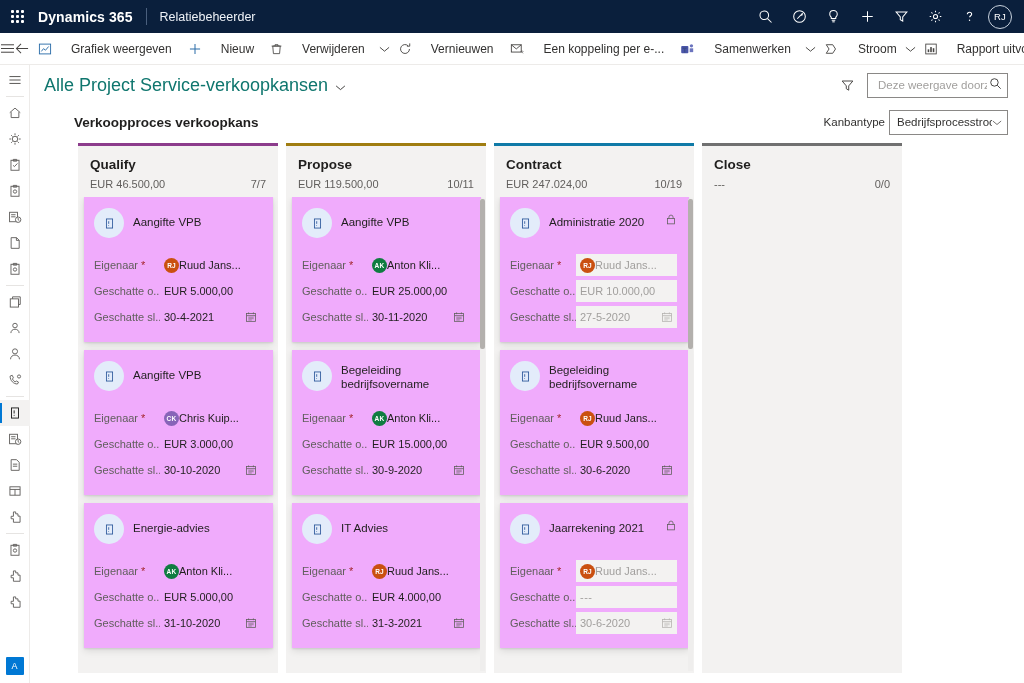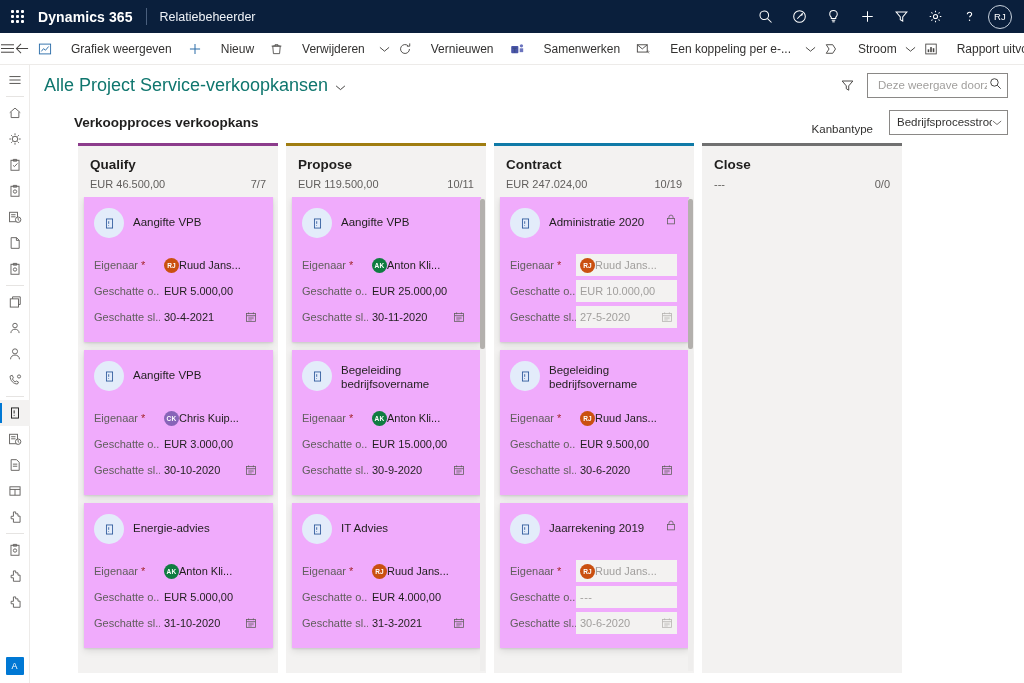--- a/index.html
+++ b/index.html
@@ -139,21 +139,21 @@
     font-family: "Liberation Sans", sans-serif; color: #323130; min-width: 0;
     background: transparent;
   }
   .search-box input::placeholder { color: #a19f9d; }
 
   .process-row {
     height: 34px; display: flex; align-items: center;
     padding: 0 16px 0 44px; flex: 0 0 34px;
   }
   .process-title { font-size: 13.5px; font-weight: bold; color: #201f1e; }
-  .kanban-type-wrap { margin-left: auto; display: flex; align-items: flex-end; gap: 16px; }
+  .kanban-type-wrap { margin-left: auto; display: flex; align-items: center; gap: 4px; }
   .kanban-type-label { font-size: 11.5px; color: #323130; }
   .kanban-select {
     width: 119px; height: 25px; border: 1px solid #8a8886; background: #fff;
     display: flex; align-items: center; padding: 0 5px 0 7px;
     font-size: 11.5px; color: #323130; cursor: pointer;
   }
   .kanban-select .sel-val { flex: 1; white-space: nowrap; overflow: hidden; }
 
   
   .board {
@@ -351,36 +351,36 @@
 
   <div class="cmd-item">
     <svg width="14" height="14" viewBox="0 0 16 16" fill="none" stroke="#484644" stroke-width="1.05">
       <path d="M13.1 8a5.1 5.1 0 1 1-1.6-3.7"></path>
         <polyline points="13.4,1.6 13.4,4.8 10.2,4.8"></polyline>
     </svg>
     <span class="cmd-label">Vernieuwen</span>
   </div>
 
   <div class="cmd-item">
+    <svg width="15" height="13" viewBox="0 0 17 15" fill="none" stroke="#484644" stroke-width="1.05">
+      <rect x="1.4" y="3.2" width="11.4" height="8.4"></rect>
+        <polyline points="1.4,3.2 7.1,8 12.8,3.2"></polyline>
+      <path d="M12.2 10.4l2.6 2.6M13.6 9.8l1.6 1.6" stroke-width=".9"></path>
+    </svg>
+    <span class="cmd-label">Een koppeling per e-...</span>
+  </div>
+
+  <div class="cmd-item">
     <svg width="15" height="14" viewBox="0 0 17 16" fill="none" stroke="#3b4a8c" stroke-width="1.05">
       <rect x="1.3" y="4.6" width="8.2" height="8.2" rx="1" fill="#4a55a8" stroke="none"></rect>
       <text x="5.4" y="11.1" font-size="6.6" fill="#ffffff" text-anchor="middle" font-family="Liberation Sans, sans-serif">T</text>
       <circle cx="13" cy="4.4" r="1.9" fill="#6b74be" stroke="none"></circle>
       <path d="M11 7.2h4v4.4h-4z" fill="#6b74be" stroke="none"></path>
     </svg>
     <span class="cmd-label">Samenwerken</span>
-  </div>
-
-  <div class="cmd-item">
-    <svg width="15" height="13" viewBox="0 0 17 15" fill="none" stroke="#484644" stroke-width="1.05">
-      <rect x="1.4" y="3.2" width="11.4" height="8.4"></rect>
-        <polyline points="1.4,3.2 7.1,8 12.8,3.2"></polyline>
-      <path d="M12.2 10.4l2.6 2.6M13.6 9.8l1.6 1.6" stroke-width=".9"></path>
-    </svg>
-    <span class="cmd-label">Een koppeling per e-...</span>
   </div>
 
   <div class="cmd-div"></div>
   <div class="cmd-caret">
     <svg width="11" height="8" viewBox="0 0 12 8" fill="none" stroke="#484644" stroke-width="1.05">
         <polyline points="1,2.2 6,6.4 11,2.2"></polyline>
       </svg>
   </div>
 
   <div class="cmd-item">
@@ -1025,21 +1025,21 @@
               </div>
               <div class="card">
                 <div class="card-head">
                   <div class="card-thumb">
                     <svg viewBox="0 0 16 16" fill="none" stroke="#2b579a" stroke-width="1.05" width="13" height="13">
                       <rect x="4.2" y="2.4" width="7.6" height="11.2"></rect>
                       <line x1="7" y1="5.2" x2="7" y2="8.4"></line>
                       <circle cx="7" cy="10.4" r="0.55" fill="#2b579a" stroke="none"></circle>
                     </svg>
                   </div>
-                  <div class="card-title">Jaarrekening 2019</div>
+                  <div class="card-title">Jaarrekening 2021</div>
                   <div class="lock-icon"><svg viewBox="0 0 16 16" fill="none" stroke="#605e5c" stroke-width="1.05" width="12" height="13">
                       <rect x="3.2" y="6.8" width="9.6" height="7"></rect>
                       <path d="M5.2 6.8V4.9a2.8 2.8 0 0 1 5.6 0v1.9"></path>
                     </svg></div>
                 </div>
                 <div class="fields">
                   <div class="field-row">
                     <div class="field-label">Eigenaar <span class="req">*</span></div>
                     <div class="field-val locked">
                       <div class="owner-pill">

